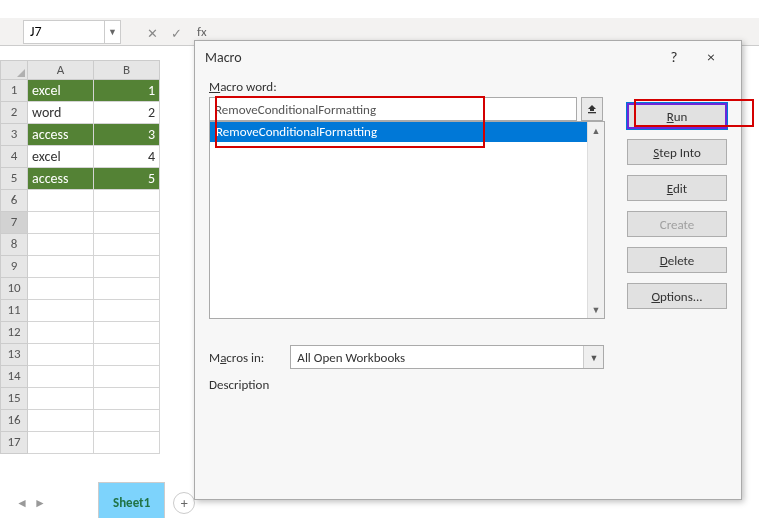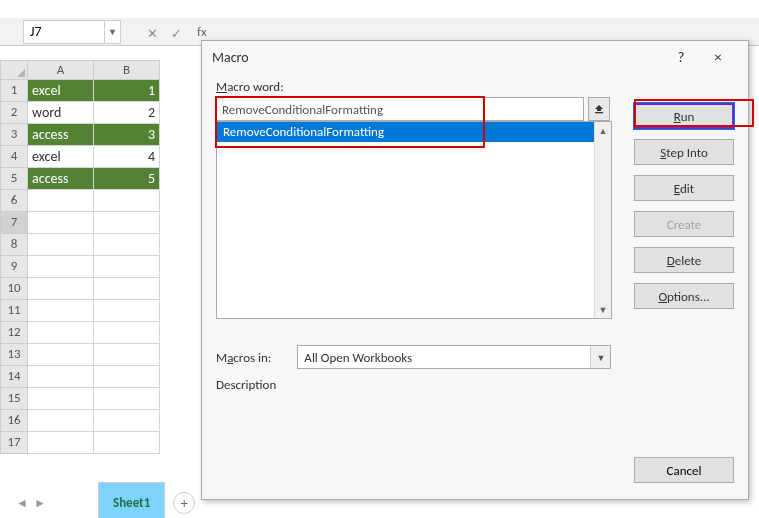--- a/index.html
+++ b/index.html
@@ -29,21 +29,21 @@
   .cur-row-hdr { background:#d2d2d2; }
   
   
   .tabs { position:absolute; bottom:2px; left:16px; height:26px; display:flex; align-items:center; gap:2px;}
   .tab-nav { width:80px; display:flex; gap:6px; color:#999;}
   .tab-nav span{font-size:12px;}
   .tab { padding:12px 14px; border:1px solid #ccc; border-bottom:3px solid #217346; background:#7dd3fc; color:#217346; font-weight:600; font-size:13px;}
   .tab-add { width:22px; height:22px; border:1px solid #ccc; border-radius:50%; display:flex;align-items:center;justify-content:center;color:#666;margin-left:6px;font-size:14px;}
   
   
-  .dlg { position:absolute; left:201px; top:40px; width:548px; height:460px; background:#f7f7f7; border:1px solid #aaa; box-shadow:2px 2px 6px rgba(0,0,0,.25);}
+  .dlg { position:absolute; left:194px; top:40px; width:548px; height:460px; background:#f7f7f7; border:1px solid #aaa; box-shadow:2px 2px 6px rgba(0,0,0,.25);}
   .dlg-title { height:32px; display:flex; align-items:center; padding:0 10px; font-size:14px; color:#333;}
   .dlg-title .spacer{flex:1;}
   .dlg-help { width:34px; text-align:center; font-size:15px; color:#333;}
   .dlg-close { width:40px; text-align:center; font-size:15px; color:#333;}
   .dlg-body { position:relative; padding:6px 14px; height: calc(100% - 32px);}
   .lbl { font-size:13px; color:#333; }
   .lbl u{text-decoration:underline;}
   .name-row{display:flex;gap:4px;margin-top:3px;align-items:center;}
   .name-input{width:368px;height:24px;border:1px solid #aaa;background:#fff;padding:2px 5px;font-size:13px;color:#555;}
   .name-goto{width:22px;height:24px;border:1px solid #aaa;background:#e9e9e9;display:flex;align-items:center;justify-content:center;}
@@ -226,18 +226,17 @@
     <div class="lbl desc-lbl">Description</div>
 
     <div class="btns">
       <button class="btn focus"><u>R</u>un</button>
       <button class="btn"><u>S</u>tep Into</button>
       <button class="btn"><u>E</u>dit</button>
       <button class="btn" data-disabled="true">Create</button>
       <button class="btn"><u>D</u>elete</button>
       <button class="btn"><u>O</u>ptions...</button>
     </div>
-    <button class="btn-cancel">Cancel</button>
   </div>
 </div>
 
 <div class="hl hl1"></div>
 <div class="hl hl2"></div>
 
 </body></html>

